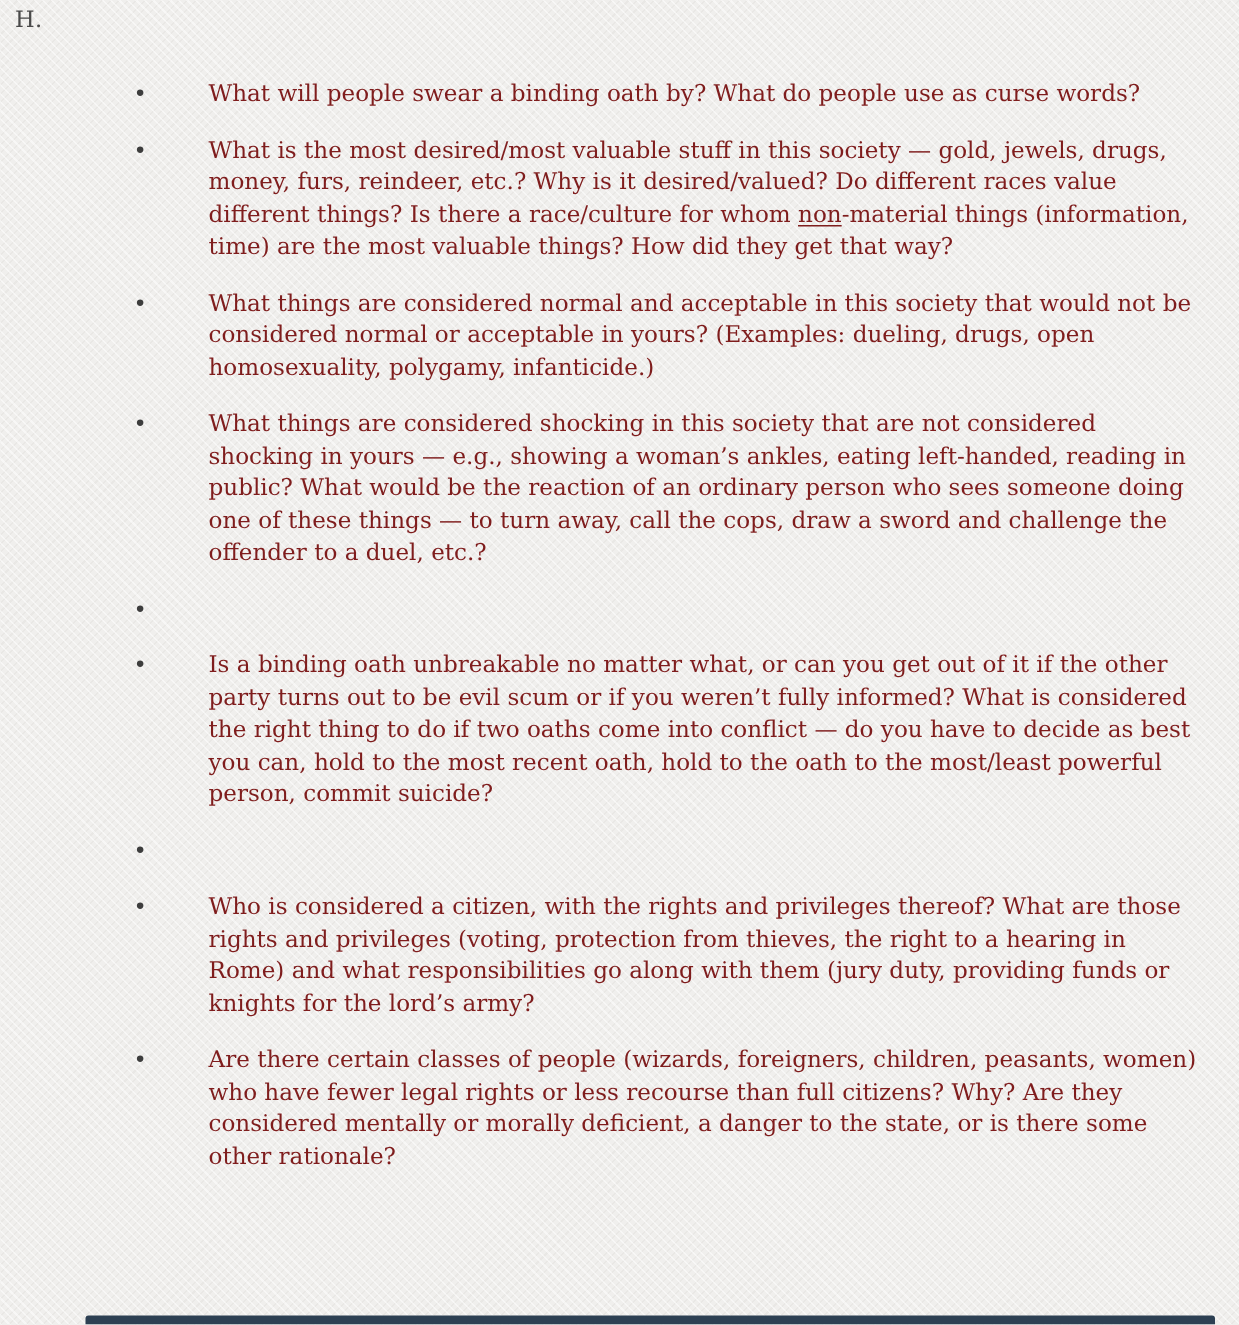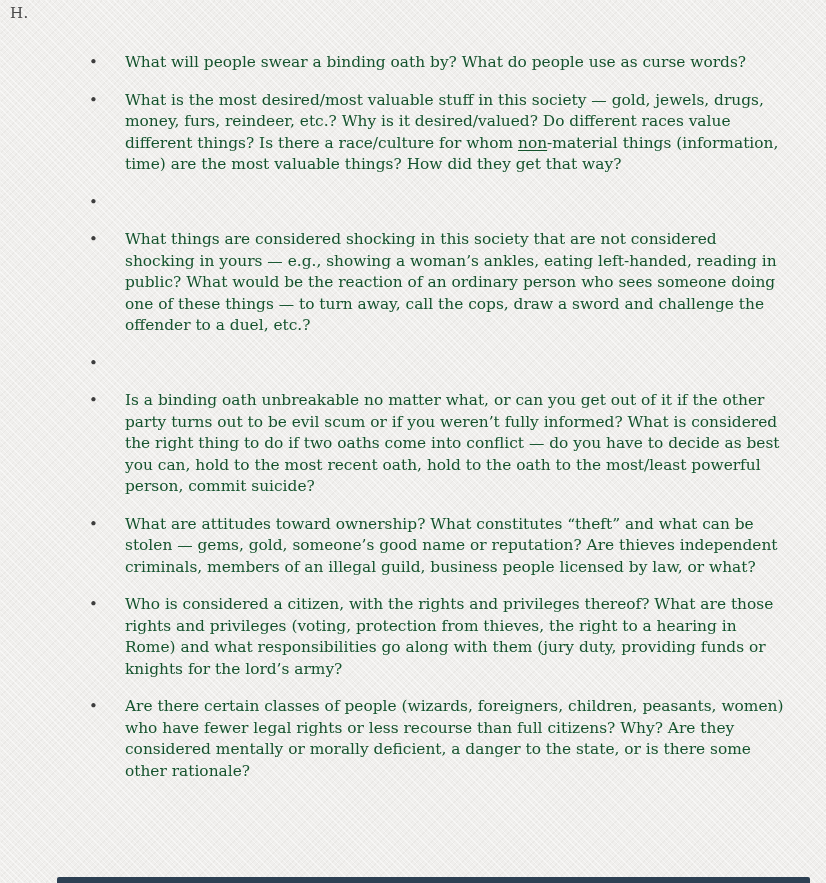--- a/index.html
+++ b/index.html
@@ -39,21 +39,22 @@
     display:flex; align-items:flex-start;
     margin:0 0 16px 0;
   }
   .bullet{
     flex:none; width:36px; margin-left:89px;
     font-size:15px; line-height:21.5px; color:#3d3d3d;
   }
   .txt{
     width:666px;
     font-size:15.4px; line-height:21.5px;
-    color:#14532d;
+    color:#7f1d1d;
+    margin-left:14px;
   }
   .u{ text-decoration:underline; text-underline-offset:2px; }
   .bottom-bar{
     position:absolute; left:57px; bottom:0;
     width:753px; height:6px;
     background:#2d4053;
     border-radius:2px 2px 0 0;
   }
 </style>
 </head>
@@ -67,35 +68,35 @@
   <li>
     <span class="bullet">•</span>
     <span class="txt">What will people swear a binding oath by? What do people use as curse words?</span>
   </li>
   <li>
     <span class="bullet">•</span>
     <span class="txt"><span>What is the most desired/most valuable stuff in this society — gold, jewels, drugs, money, furs, reindeer, etc.? Why is it desired/valued? Do different races value different things? Is there a race/culture for whom </span><span class="u">non</span><span>-material things (information, time) are the most valuable things? How did they get that way?</span></span>
   </li>
   <li>
     <span class="bullet">•</span>
+    <span class="txt">What things are considered normal and acceptable in this society that would not be considered normal or acceptable in yours? (Examples: dueling, drugs, open homosexuality, polygamy, infanticide.)</span>
   </li>
   <li>
     <span class="bullet">•</span>
     <span class="txt">What things are considered shocking in this society that are not considered shocking in yours — e.g., showing a woman’s ankles, eating left-handed, reading in public? What would be the reaction of an ordinary person who sees someone doing one of these things — to turn away, call the cops, draw a sword and challenge the offender to a duel, etc.?</span>
   </li>
   <li>
     <span class="bullet">•</span>
   </li>
   <li>
     <span class="bullet">•</span>
     <span class="txt">Is a binding oath unbreakable no matter what, or can you get out of it if the other party turns out to be evil scum or if you weren’t fully informed? What is considered the right thing to do if two oaths come into conflict — do you have to decide as best you can, hold to the most recent oath, hold to the oath to the most/least powerful person, commit suicide?</span>
   </li>
   <li>
     <span class="bullet">•</span>
-    <span class="txt">What are attitudes toward ownership? What constitutes “theft” and what can be stolen — gems, gold, someone’s good name or reputation? Are thieves independent criminals, members of an illegal guild, business people licensed by law, or what?</span>
   </li>
   <li>
     <span class="bullet">•</span>
     <span class="txt">Who is considered a citizen, with the rights and privileges thereof? What are those rights and privileges (voting, protection from thieves, the right to a hearing in Rome) and what responsibilities go along with them (jury duty, providing funds or knights for the lord’s army?</span>
   </li>
   <li>
     <span class="bullet">•</span>
     <span class="txt">Are there certain classes of people (wizards, foreigners, children, peasants, women) who have fewer legal rights or less recourse than full citizens? Why? Are they considered mentally or morally deficient, a danger to the state, or is there some other rationale?</span>
   </li>
 </ul>

